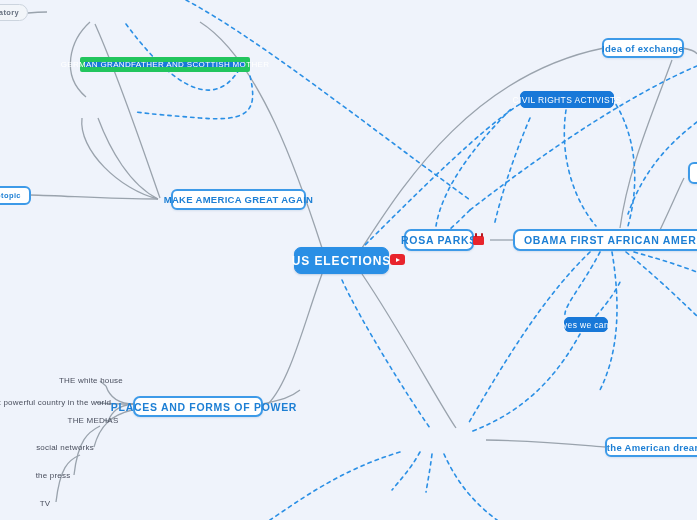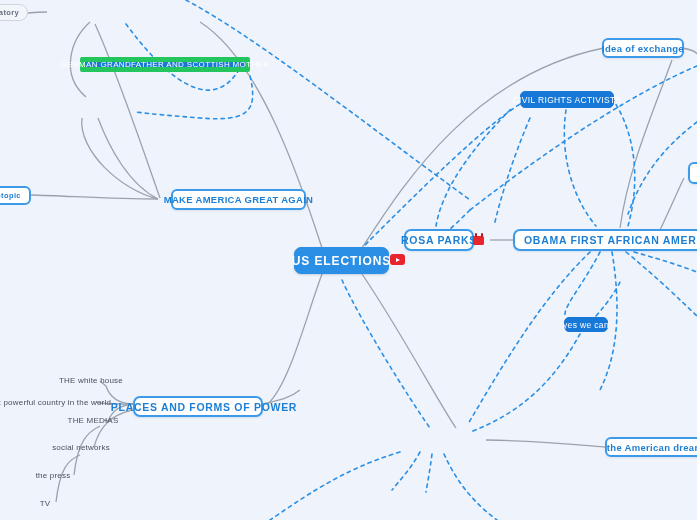--- a/index.html
+++ b/index.html
@@ -292,21 +292,21 @@
   </div>
 
   <div class="node n-text" style="left:-6px; top:396px; width:106px; height:12px;">
     <span>most powerful country in the world</span>
   </div>
 
   <div class="node n-text" style="left:55px; top:414px; width:76px; height:12px;">
     <span>THE MEDIAS</span>
   </div>
 
-  <div class="node n-text" style="left:48px; top:441px; width:66px; height:12px;">
+  <div class="node n-text" style="left:32px; top:441px; width:66px; height:12px;">
     <span>social networks</span>
   </div>
 
   <div class="node n-text" style="left:28px; top:469px; width:50px; height:12px;">
     <span>the press</span>
   </div>
 
   <div class="node n-text" style="left:30px; top:497px; width:30px; height:12px;">
     <span>TV</span>
   </div>

